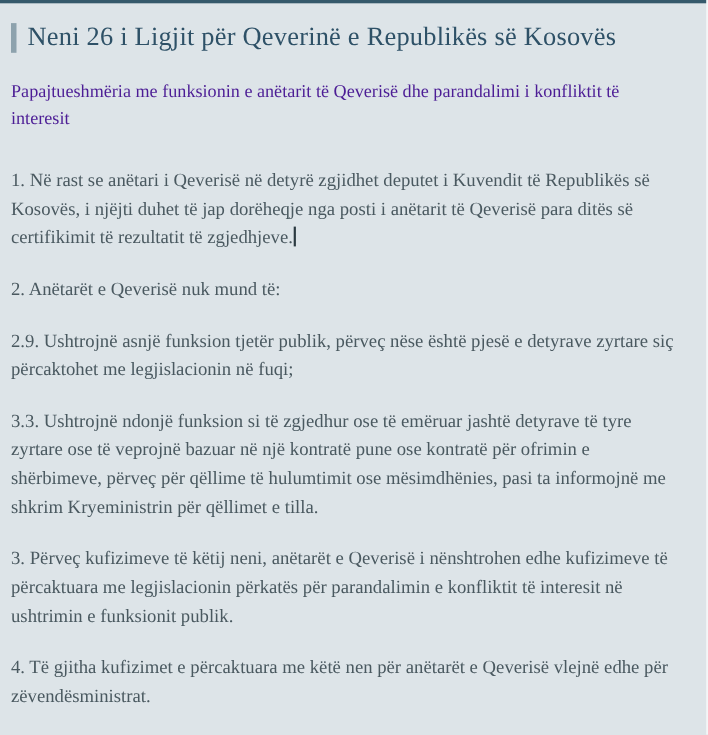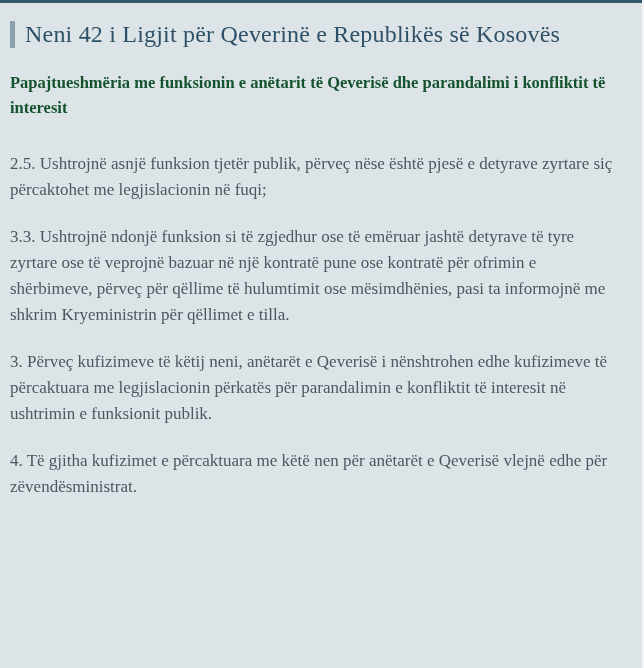--- a/index.html
+++ b/index.html
@@ -54,22 +54,22 @@
     margin: 0;
     font-size: 24px;
     font-weight: normal;
     color: #2e5167;
     letter-spacing: 0.2px;
     line-height: 1.2;
   }
   h2.subtitle {
     margin: 22px 12px 0 0;
     font-size: 16.5px;
-    font-weight: bold;
-    color: #14532d;
+    font-weight: normal;
+    color: #4c1d95;
     line-height: 1.5;
     max-width: 600px;
   }
   .editor {
     margin-top: 31px;
     font-size: 17px;
     line-height: 26px;
     color: #4a5960;
     max-width: 608px;
     cursor: text;
@@ -89,27 +89,29 @@
 </head>
 <body>
 
 <div class="page">
   <div class="top-border"></div>
 
   <div class="content">
 
     <div class="title-row">
       <span class="title-accent"></span>
-      <h1 class="title">Neni 42 i Ligjit për Qeverinë e Republikës së Kosovës</h1>
+      <h1 class="title">Neni 26 i Ligjit për Qeverinë e Republikës së Kosovës</h1>
     </div>
 
     <h2 class="subtitle">Papajtueshmëria me funksionin e anëtarit të Qeverisë dhe parandalimi i konfliktit të interesit</h2>
 
     <div class="editor">
-      <p><span>2.5. Ushtrojnë asnjë funksion tjetër publik, përveç nëse është pjesë e detyrave zyrtare siç përcaktohet me legjislacionin në fuqi;</span></p>
+      <p><span>1. Në rast se anëtari i Qeverisë në detyrë zgjidhet deputet i Kuvendit të Republikës së Kosovës, i njëjti duhet të jap dorëheqje nga posti i anëtarit të Qeverisë para ditës së certifikimit të rezultatit të zgjedhjeve.</span><span class="caret"></span></p>
+      <p><span>2. Anëtarët e Qeverisë nuk mund të:</span></p>
+      <p><span>2.9. Ushtrojnë asnjë funksion tjetër publik, përveç nëse është pjesë e detyrave zyrtare siç përcaktohet me legjislacionin në fuqi;</span></p>
       <p><span>3.3. Ushtrojnë ndonjë funksion si të zgjedhur ose të emëruar jashtë detyrave të tyre zyrtare ose të veprojnë bazuar në një kontratë pune ose kontratë për ofrimin e shërbimeve, përveç për qëllime të hulumtimit ose mësimdhënies, pasi ta informojnë me shkrim Kryeministrin për qëllimet e tilla.</span></p>
       <p><span>3. Përveç kufizimeve të këtij neni, anëtarët e Qeverisë i nënshtrohen edhe kufizimeve të përcaktuara me legjislacionin përkatës për parandalimin e konfliktit të interesit në ushtrimin e funksionit publik.</span></p>
       <p><span>4. Të gjitha kufizimet e përcaktuara me këtë nen për anëtarët e Qeverisë vlejnë edhe për zëvendësministrat.</span></p>
     </div>
 
   </div>
 
   <div class="right-edge"></div>
 </div>
 

